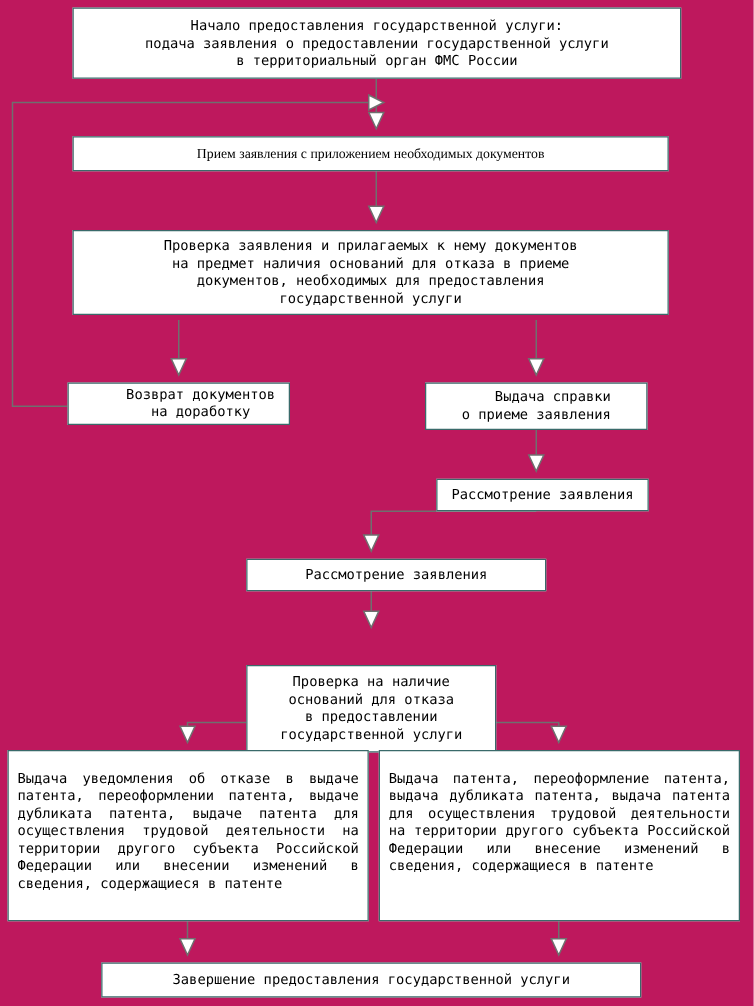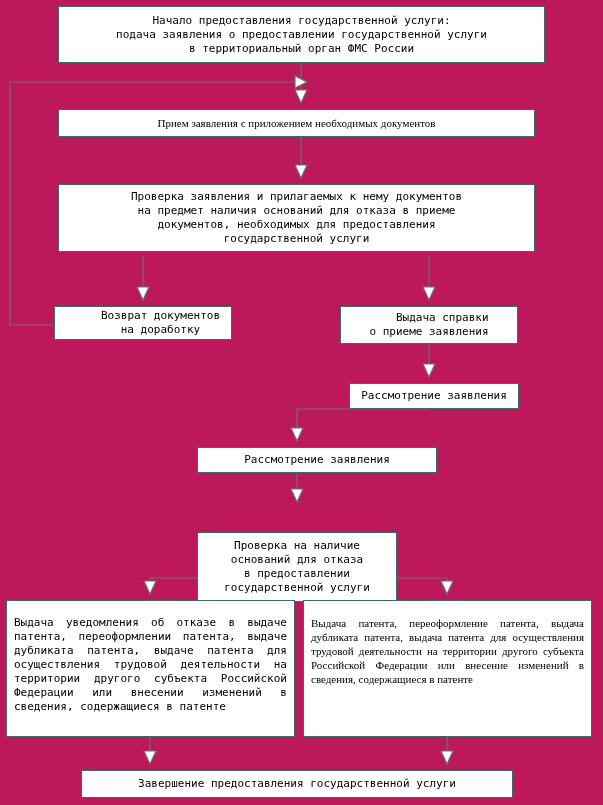--- a/index.html
+++ b/index.html
@@ -123,17 +123,17 @@
 
   <div class="box" style="left:197px; top:447px; width:240px; height:26px;">Рассмотрение заявления</div>
 
   <div class="box" style="left:197px; top:508px; width:200px; height:70px;margin-top:24px;">Проверка на наличие
 оснований для отказа
 в предоставлении
 государственной услуги</div>
 
   <div class="box justify" style="left:6px; top:600px; width:289px; height:137px;">Выдача уведомления об отказе в выдаче патента, переоформлении патента, выдаче дубликата патента, выдаче патента для осуществления трудовой деятельности на территории другого субъекта Российской Федерации или внесении изменений в сведения, содержащиеся в патенте</div>
 
-  <div class="box justify" style="left:303px; top:600px; width:289px; height:137px;font-family:Liberation Serif, serif;">Выдача патента, переоформление патента, выдача дубликата патента, выдача патента для осуществления трудовой деятельности на территории другого субъекта Российской Федерации или внесение изменений в сведения, содержащиеся в патенте</div>
+  <div class="box justify" style="left:303px; top:600px; width:289px; height:137px;">Выдача патента, переоформление патента, выдача дубликата патента, выдача патента для осуществления трудовой деятельности на территории другого субъекта Российской Федерации или внесение изменений в сведения, содержащиеся в патенте</div>
 
   <div class="box" style="left:81px; top:770px; width:432px; height:28px;text-align:center;">Завершение предоставления государственной услуги</div>
 
 </div>
 
 </body></html>

